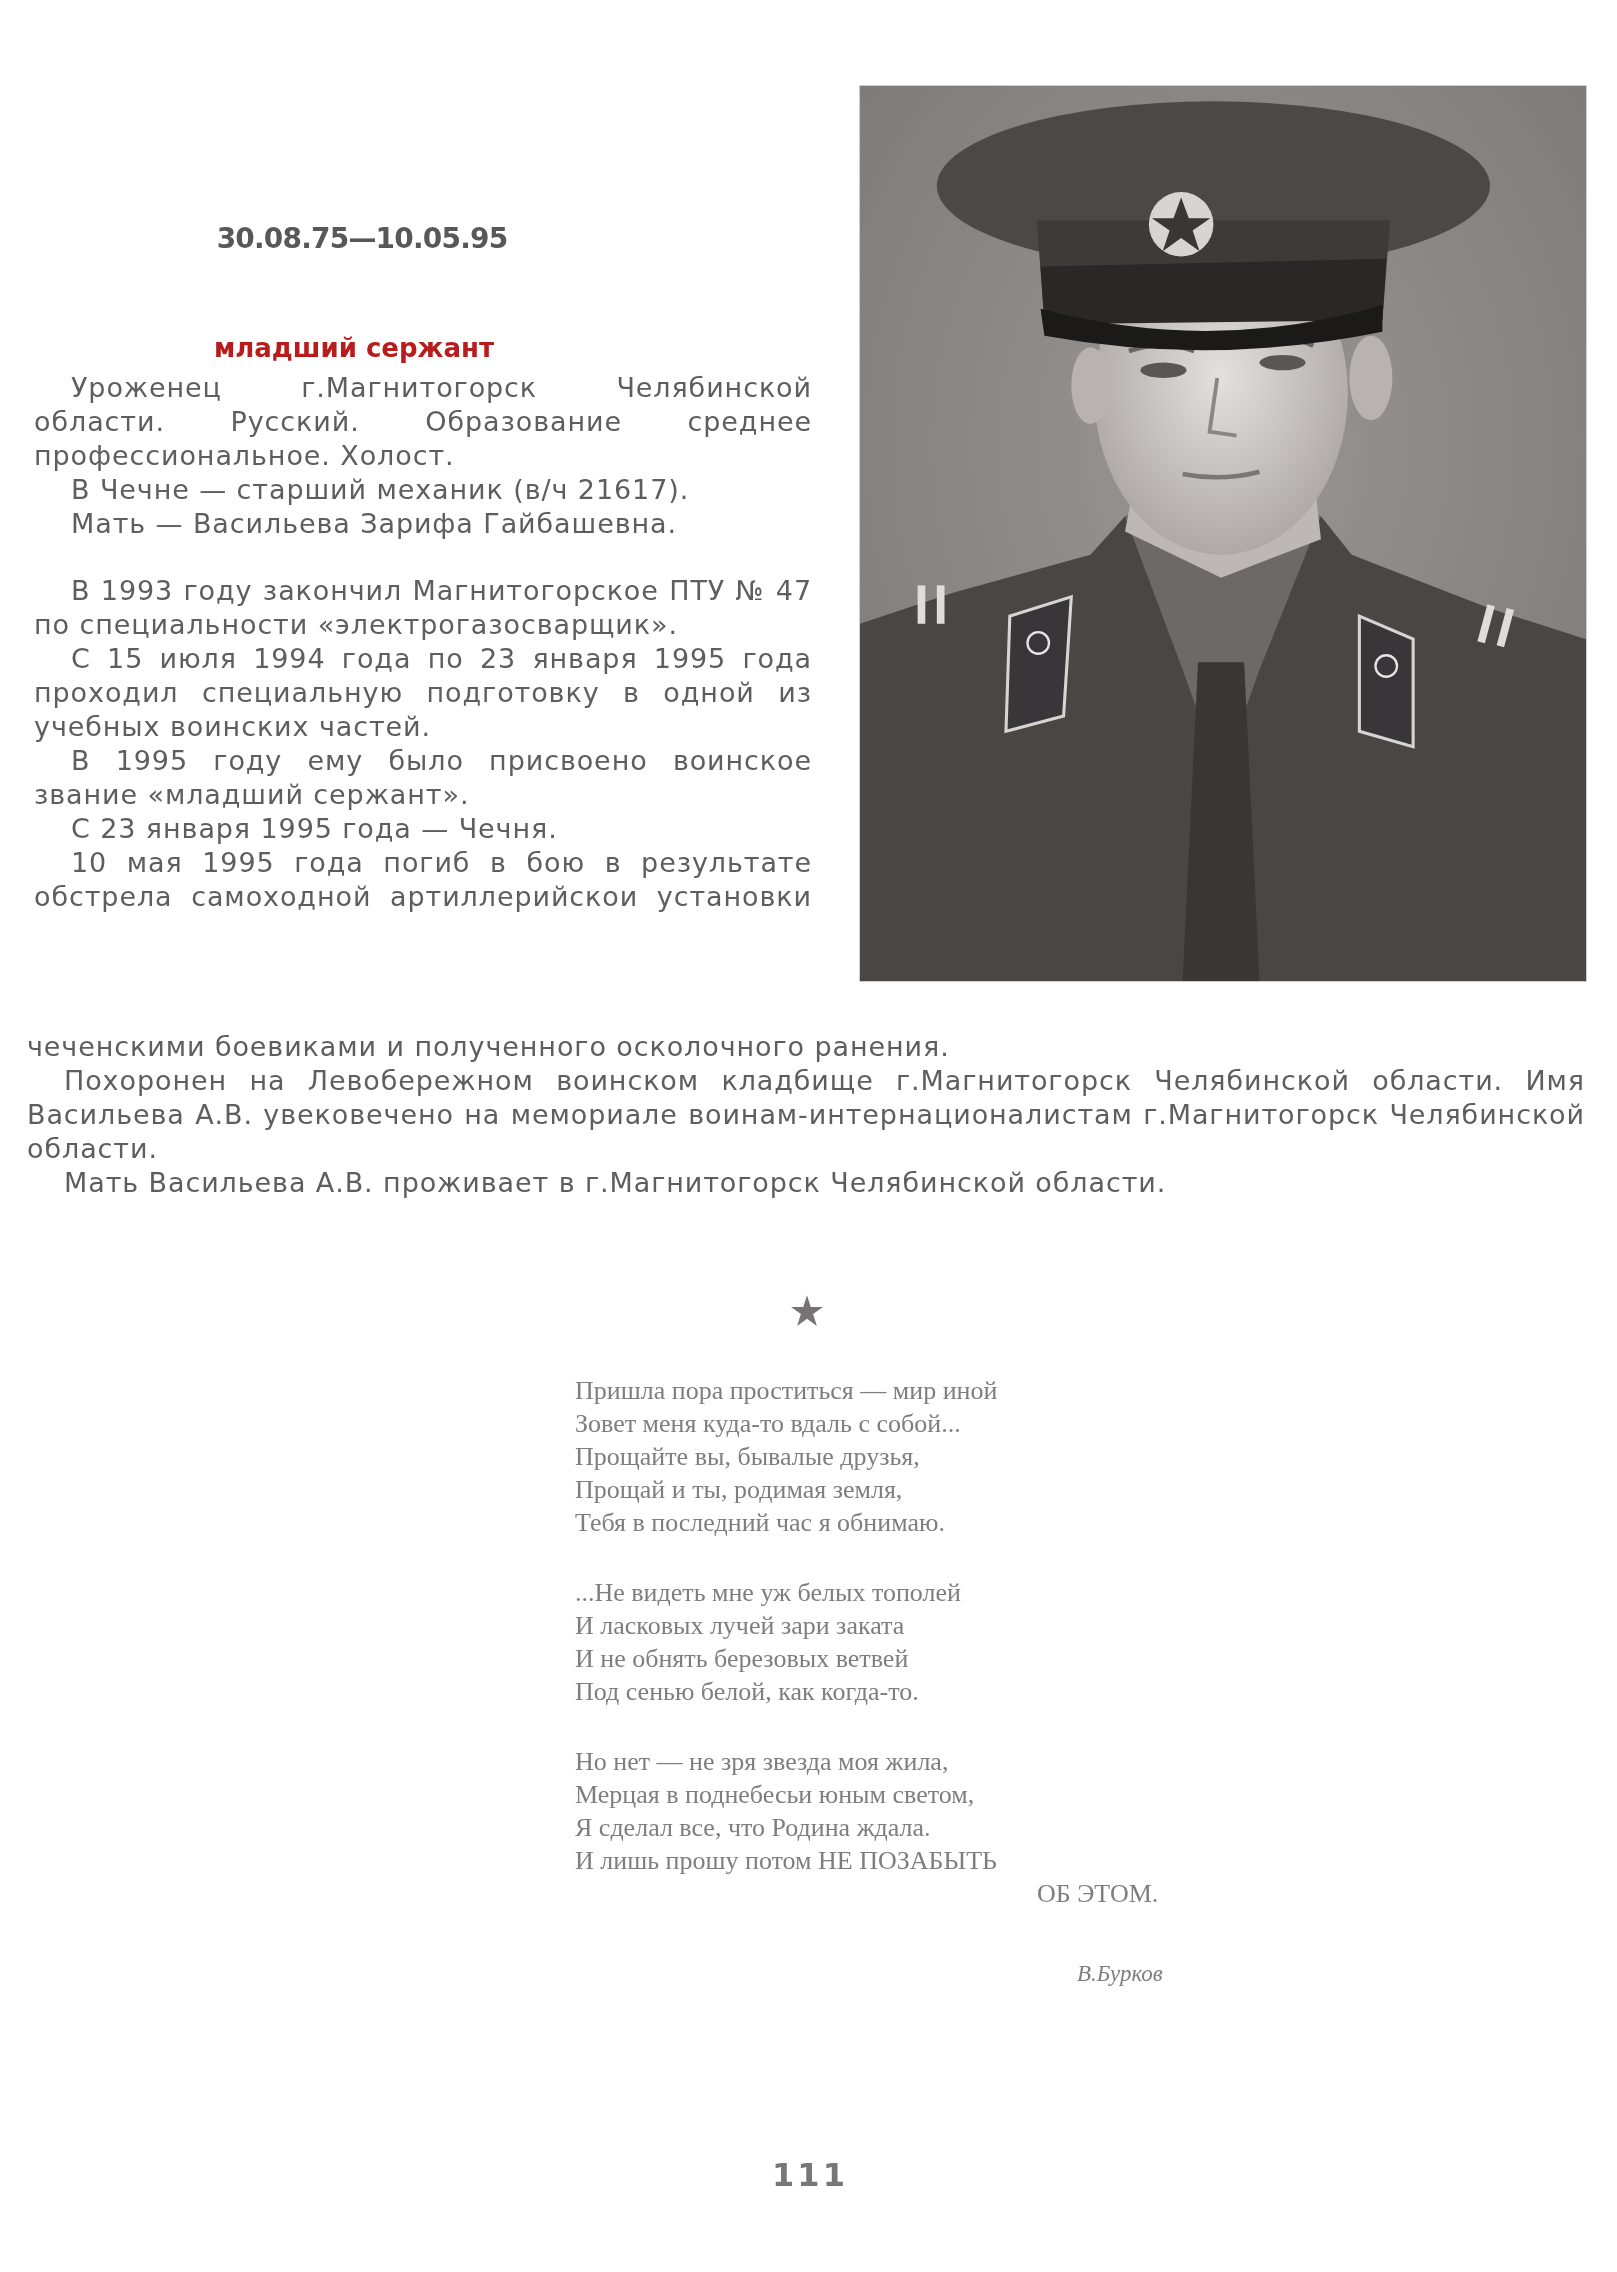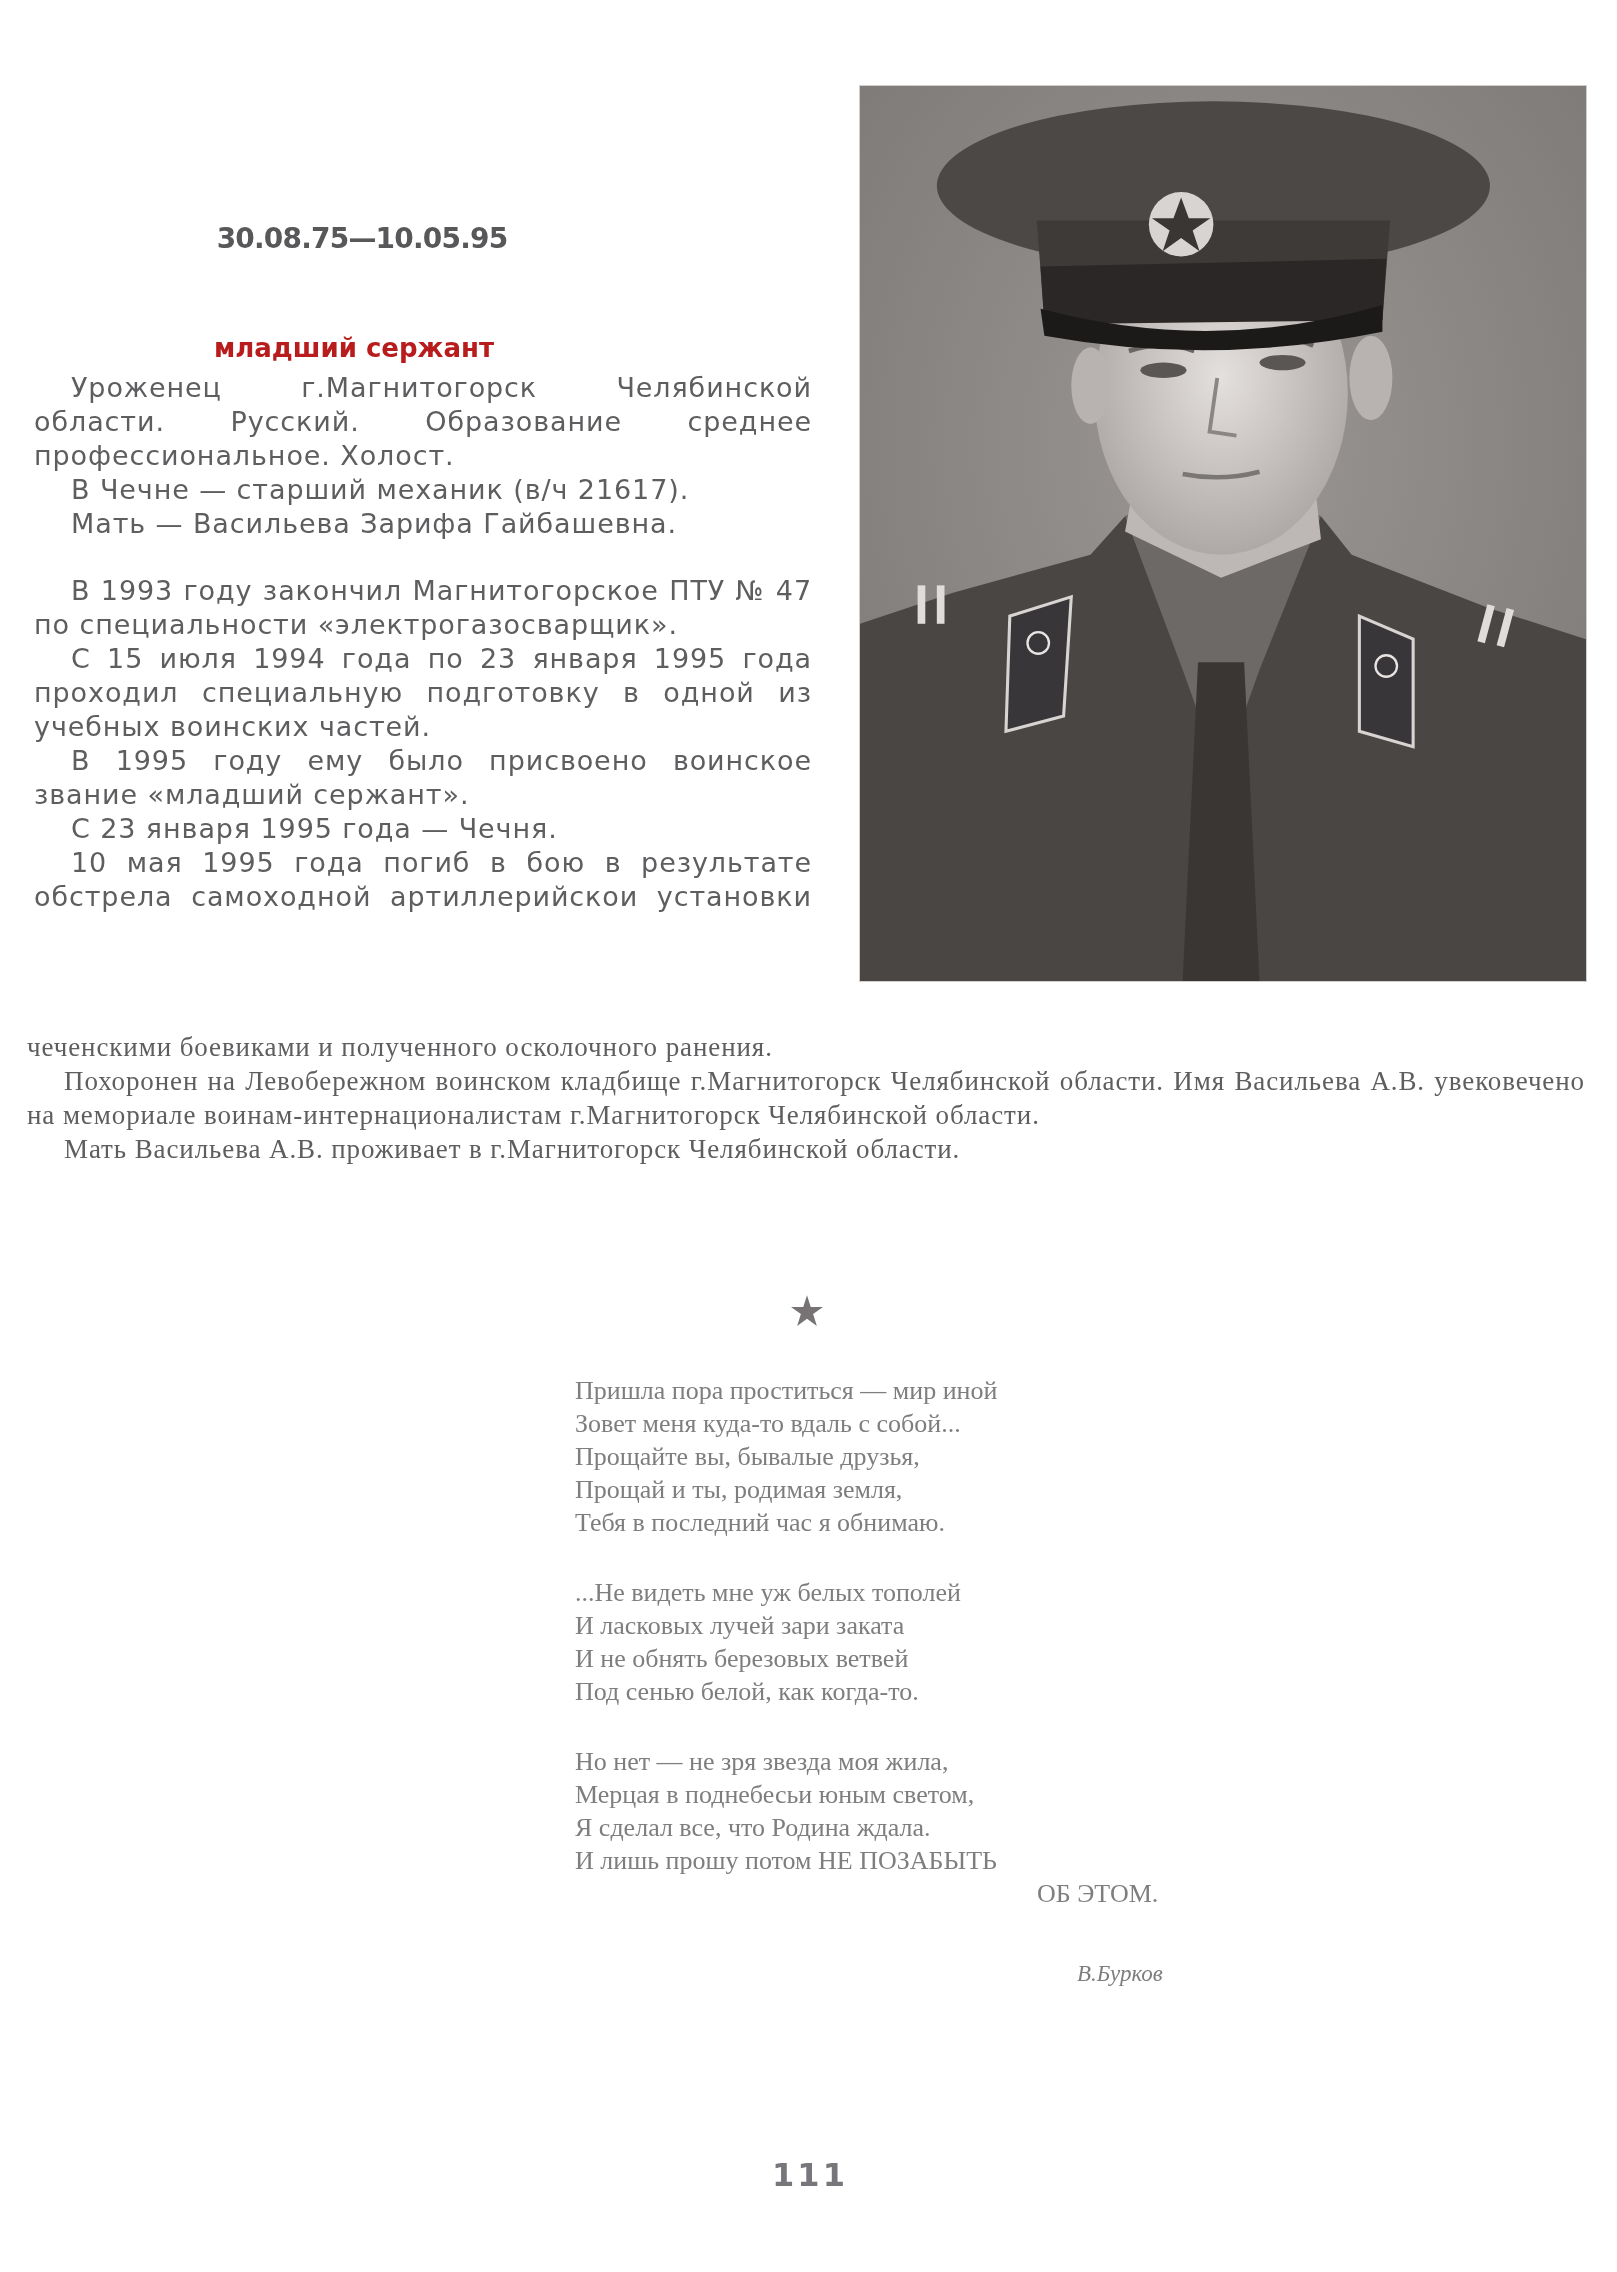--- a/index.html
+++ b/index.html
@@ -11,21 +11,21 @@
 
   .title-block { position: absolute; left: 46px; width: 616px; text-align: center; }
   .title-line { font-weight: bold; font-size: 39px; letter-spacing: 1.5px; color: #555557; line-height: 51px; white-space: nowrap; transform: scaleX(0.98); }
   .dates { position: absolute; left: 54px; width: 616px; top: 222px; text-align: center; font-weight: bold; font-size: 28px; color: #58585a; letter-spacing: -0.8px; }
   .rank { position: absolute; left: 46px; width: 616px; top: 293px; text-align: center; font-weight: bold; font-size: 26px; color: #b91c1c; margin-top: 40px; }
 
   .body-text { position: absolute; font-size: 27px; line-height: 34px; color: #5e5e60; letter-spacing: 0.9px; }
   .body-text p { margin: 0; text-align: justify; text-align-last: left; text-indent: 37px; }
   .body-text p.noindent { text-indent: 0; }
   .col-left { left: 34px; width: 778px; top: 371px; }
-  .col-full { left: 27px; width: 1558px; top: 1030px; font-family: Liberation Serif, serif; }
+  .col-full { left: 27px; width: 1558px; top: 1030px; }
   .gap { height: 33px; }
 
   .photo { position: absolute; left: 859px; top: 85px; width: 728px; height: 897px; background: #8e8a88; overflow: hidden; border: 0.8px solid #d0cdcb; box-sizing: border-box; }
   .photo svg { width: 100%; height: 100%; display: block; }
 
   .star { position: absolute; left: 790px; top: 1294px; width: 34px; height: 34px; }
   .star svg { width: 100%; height: 100%; display: block; }
 
   .poem { position: absolute; left: 575px; top: 1374px; font-size: 26px; line-height: 33px; color: #7f7d7e; }
   .poem .stanza { margin-bottom: 37px; }

